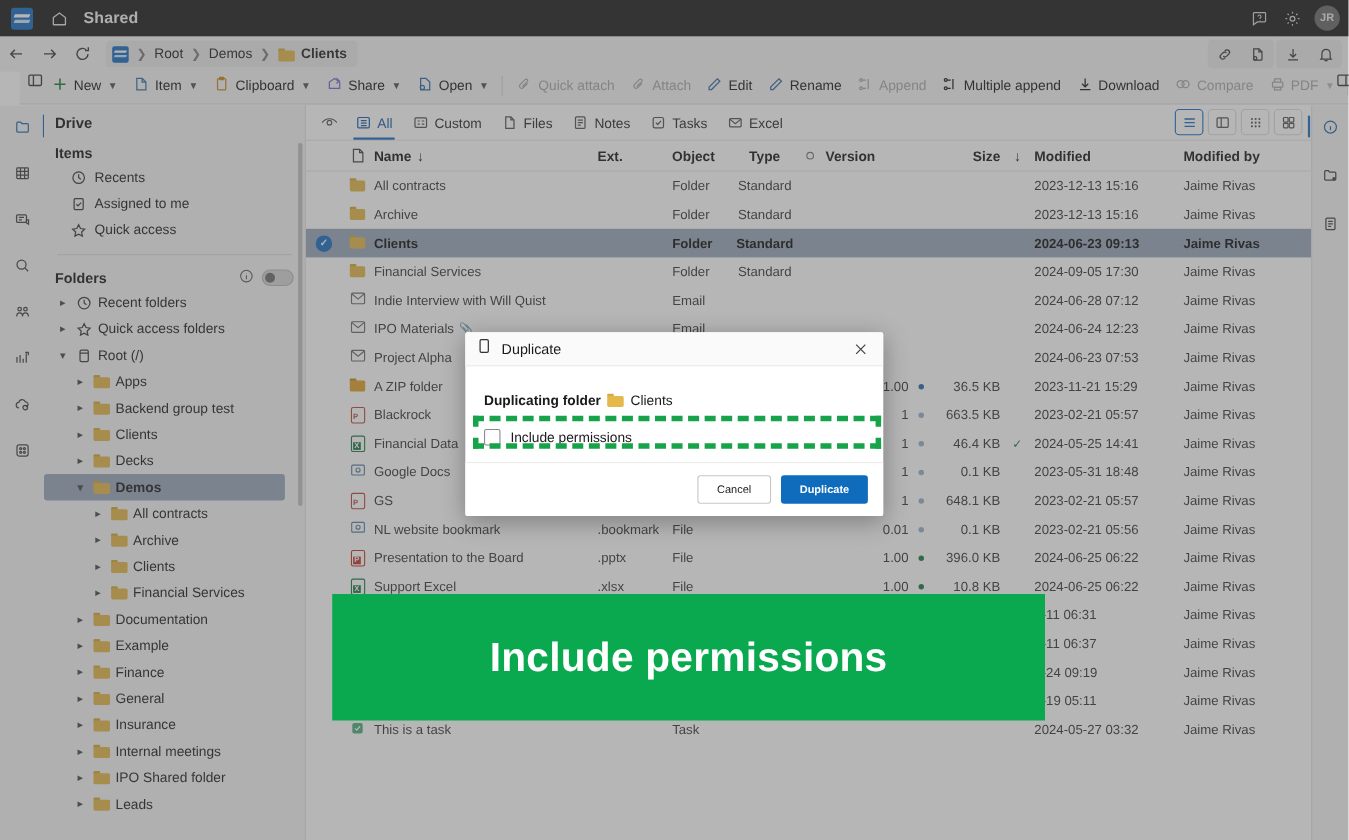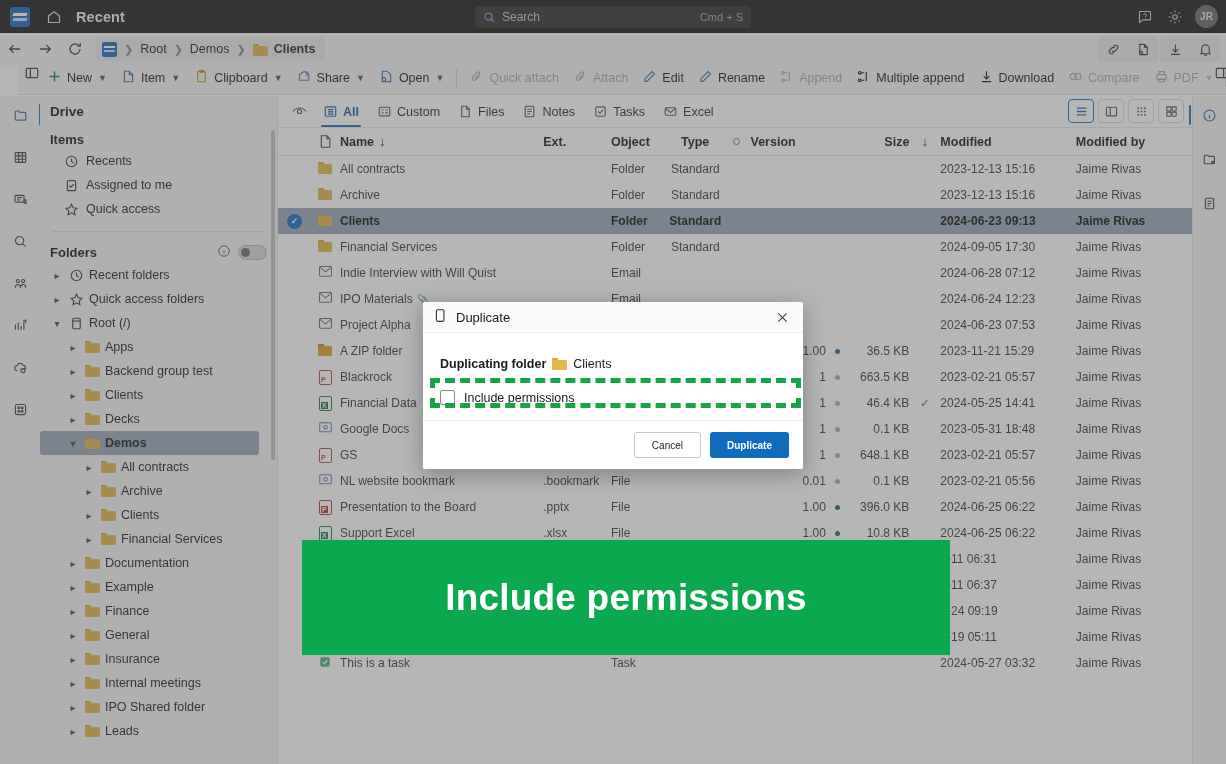--- a/index.html
+++ b/index.html
@@ -127,21 +127,21 @@
     content: ""; position: absolute; left: 0; top: 2px; width: 15px; height: 10px;
     background: #e4b84a; border-radius: 1.5px;
   }
   .sb-scroll { position: absolute; right: 2px; top: 34px; width: 4px; height: 330px; background: #c2c2c2; border-radius: 3px; }
 
   
   .main { position: absolute; top: 96px; left: 278px; right: 34px; bottom: 0; background: #ffffff; z-index: 2; }
   .tabs { height: 32px; display: flex; align-items: center; gap: 2px; padding-left: 8px; border-bottom: 1px solid #e8e8e8; }
   .eye { width: 26px; display: flex; align-items: center; justify-content: center; color: #555; }
   .tab { display: flex; align-items: center; gap: 5px; height: 30px; padding: 0 9px; font-size: 12.5px; color: #2d2d2d; position: relative; }
-  .tab.active { color: #1b5fa8; font-weight: 700; }
+  .tab.active { color: #1b5fa8; font-weight: 400; }
   .tab.active:after { content: ""; position: absolute; left: 7px; right: 7px; bottom: 0; height: 2px; background: #1b6ec2; border-radius: 2px; }
   .viewbtns { position: absolute; right: 8px; top: 3px; display: flex; gap: 4px; }
   .vbtn { width: 26px; height: 24px; border: 1px solid #dcdcdc; border-radius: 4px; display: flex; align-items: center; justify-content: center; color: #555; background: #fff; }
   .vbtn.active { border-color: #1b6ec2; color: #1b6ec2; }
 
   
   .thead { height: 28px; display: flex; align-items: center; border-bottom: 1px solid #e8e8e8; font-size: 12.5px; font-weight: 700; color: #1a1a1a; }
   .row { height: 26px; display: flex; align-items: center; font-size: 12px; color: #3a3a3a; }
   .row.sel { background: #9aa9bb; color: #141414; font-weight: 700; }
   .c-check { width: 34px; display: flex; align-items: center; justify-content: center; }
@@ -215,29 +215,21 @@
 
 <div id="app">
 
   <div class="titlebar">
     <div class="tb-logo"></div>
     <div class="tb-home">
       <svg width="16" height="16" viewBox="0 0 16 16" fill="none" stroke="currentColor" stroke-width="1.2">
         <path d="M2.5 7L8 2.8L13.5 7V13a.5.5 0 0 1-.5.5H3a.5.5 0 0 1-.5-.5z"></path>
       </svg>
     </div>
-    <div class="tb-title">Recent</div>
-    <div class="tb-search">
-      <svg width="13" height="13" viewBox="0 0 16 16" fill="none" stroke="#8ab4e8" stroke-width="1.3">
-        <circle cx="6.8" cy="6.8" r="4.3"></circle>
-          <path d="M10 10l3.5 3.5"></path>
-      </svg>
-      <span class="ph">Search</span>
-      <span class="kbd">Cmd + S</span>
-    </div>
+    <div class="tb-title">Shared</div>
     <div class="tb-right">
       <div class="tb-icon">
         <svg width="16" height="16" viewBox="0 0 16 16" fill="none" stroke="currentColor" stroke-width="1.1">
           <path d="M2.5 3.2a.7.7 0 0 1 .7-.7h9.6a.7.7 0 0 1 .7.7v7a.7.7 0 0 1-.7.7H6l-3.5 2.6z"></path>
           <path d="M6.6 6.1a1.4 1.4 0 1 1 1.9 1.3v.9" stroke-width="1"></path>
             <circle cx="8.5" cy="9.6" r=".45" fill="currentColor" stroke="none"></circle>
         </svg>
       </div>
       <div class="tb-icon">
         <svg width="16" height="16" viewBox="0 0 16 16" fill="none" stroke="currentColor" stroke-width="1.1">

